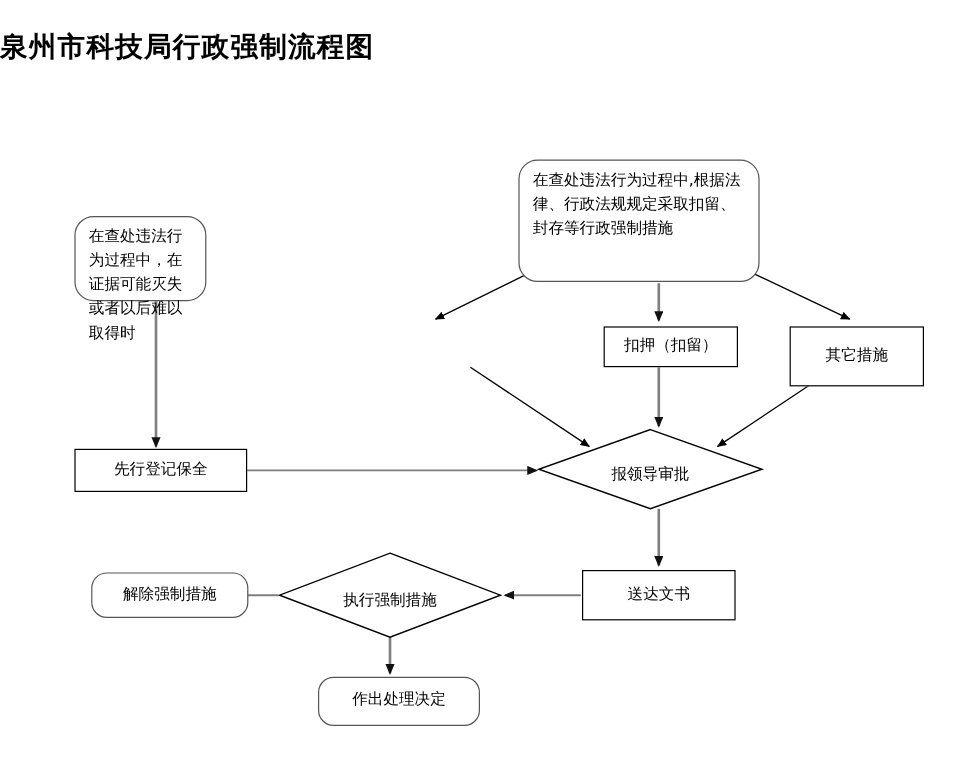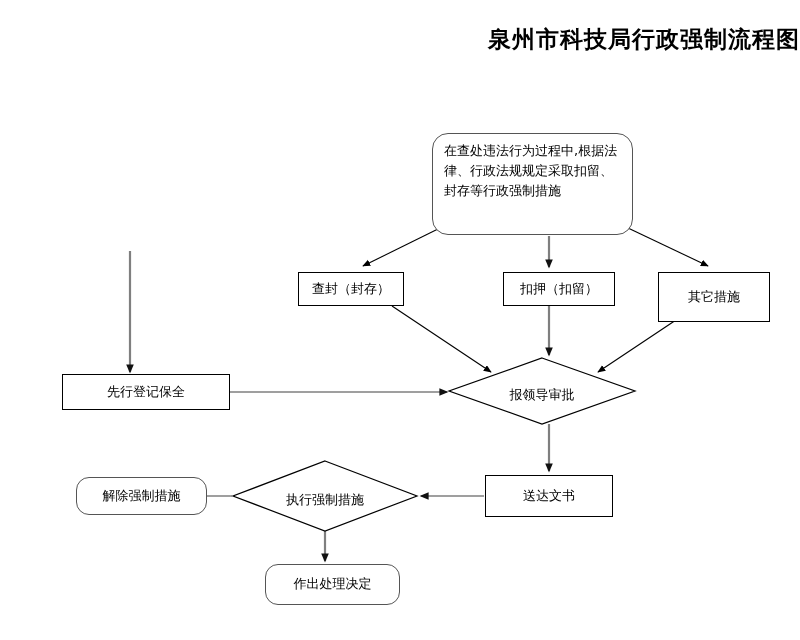--- a/index.html
+++ b/index.html
@@ -24,21 +24,21 @@
     left: 0;
     top: 0;
     width: 800px;
     height: 640px;
   }
   .title {
     position: absolute;
     left: 0;
     top: 24px;
     width: 800px;
-    text-align: right;
+    text-align: left;
     font-size: 23px;
     font-weight: bold;
     letter-spacing: 1px;
     color: #000000;
   }
   .node {
     position: absolute;
     box-sizing: border-box;
     display: flex;
     align-items: center;
@@ -119,38 +119,38 @@
 
     <line x1="232" y1="496" x2="199" y2="496" stroke="#7f7f7f" stroke-width="1.6" marker-end="url(#ah-gray)"></line>
 
     <line x1="325" y1="531" x2="325" y2="561" stroke="#7f7f7f" stroke-width="2.2" marker-end="url(#ah-gray)"></line>
 
     <polygon points="542,358 635,391 542,424 449,391" fill="#ffffff" stroke="#000000" stroke-width="1.2"></polygon>
 
     <polygon points="325,461 417,496 325,531 233,496" fill="#ffffff" stroke="#000000" stroke-width="1.2"></polygon>
   </svg>
 
+  <div class="node round-lg para" style="left:62px; top:180px; width:110px; height:71px;">
+    <span>在查处违法行为过程中，在证据可能灭失或者以后难以取得时</span>
+  </div>
 
   <div class="node round-lg para" style="left:432px; top:133px; width:201px; height:102px;">
     <span>在查处违法行为过程中,根据法律、行政法规规定采取扣留、封存等行政强制措施</span>
   </div>
 
-  <div class="node rect" style="left:298px; top:272px; width:106px; height:34px;">
-    <span>查封（封存）</span>
-  </div>
 
   <div class="node rect" style="left:503px; top:272px; width:112px; height:34px;">
     <span>扣押（扣留）</span>
   </div>
 
   <div class="node rect" style="left:658px; top:272px; width:112px; height:50px;">
     <span>其它措施</span>
   </div>
 
-  <div class="node rect" style="left:62px; top:374px; width:168px; height:36px;">
+  <div class="node rect" style="left:62px; top:374px; width:144px; height:36px;">
     <span>先行登记保全</span>
   </div>
 
   <div class="diamond-label" style="left:482px; top:378px; width:120px; height:26px;">
     <span>报领导审批</span>
   </div>
 
   <div class="node rect" style="left:485px; top:475px; width:128px; height:42px;">
     <span>送达文书</span>
   </div>

